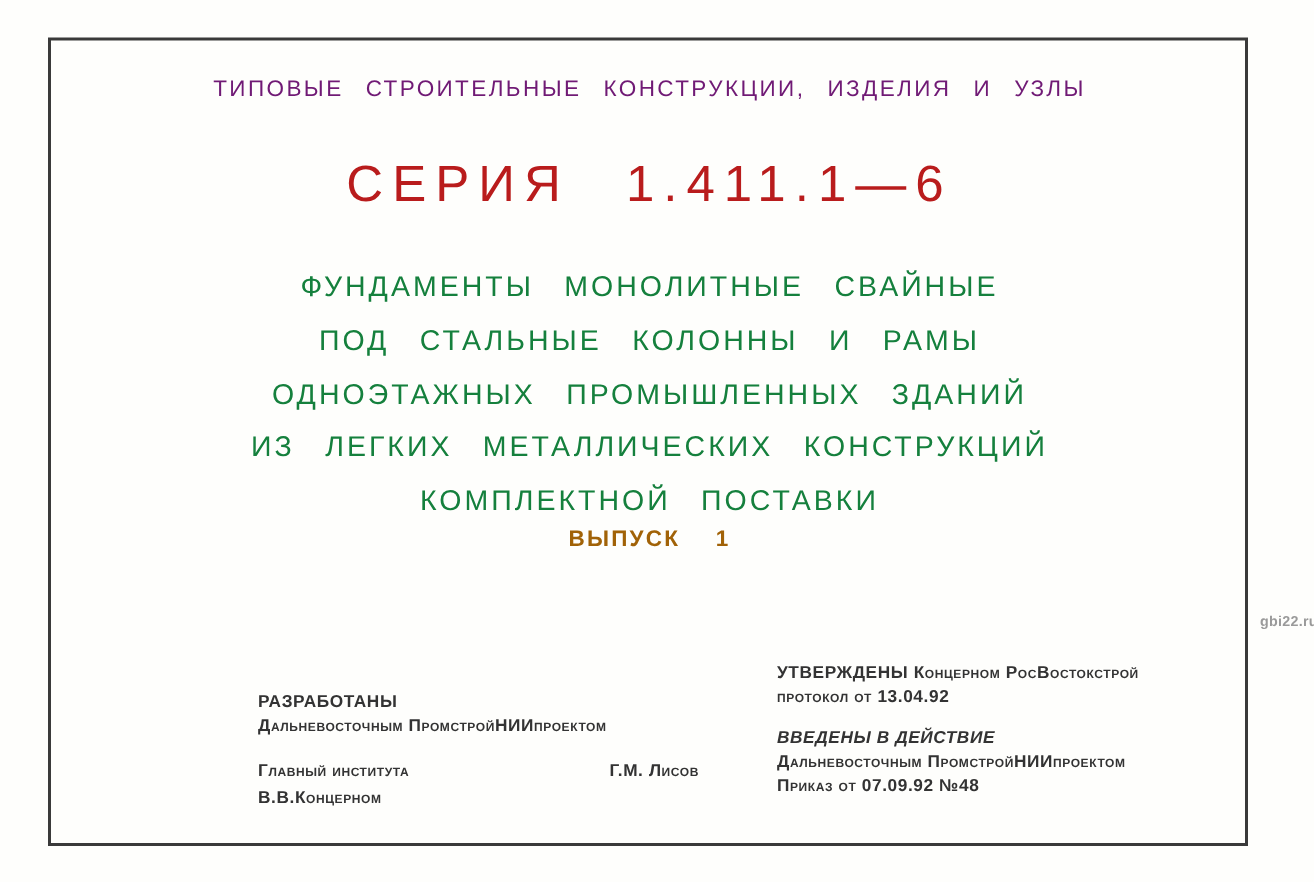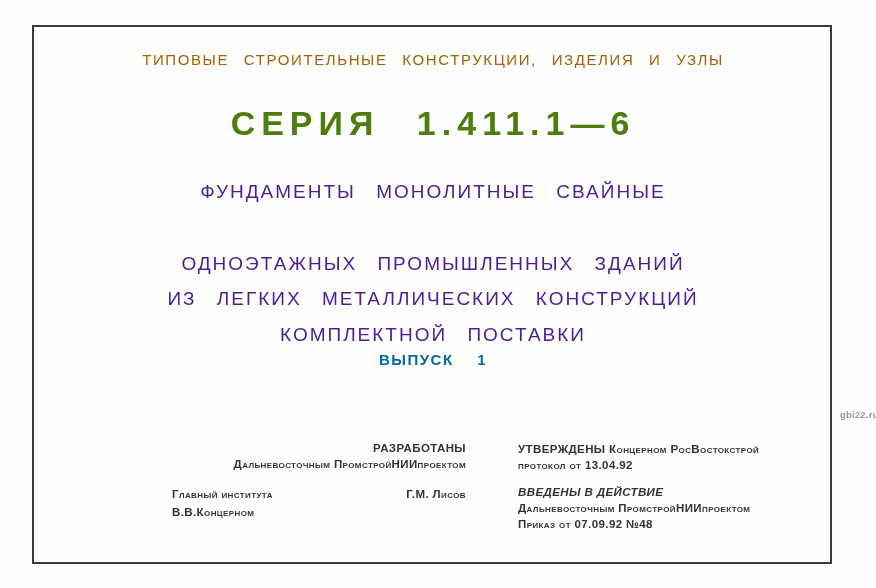--- a/index.html
+++ b/index.html
@@ -30,69 +30,68 @@
     left: 33px;
     width: 800px;
     text-align: center;
     white-space: nowrap;
   }
   .header-line {
     top: 51px;
     font-size: 15px;
     letter-spacing: 1.6px;
     word-spacing: 9px;
-    color: #a16207;
+    color: #701a75;
   }
   .series-title {
     top: 104px;
     font-size: 34px;
-    font-weight: bold;
+    font-weight: normal;
     letter-spacing: 6px;
     word-spacing: 22px;
-    color: #4d7c0f;
+    color: #b91c1c;
   }
   .main-line {
     font-size: 19px;
     letter-spacing: 2px;
     word-spacing: 13px;
-    color: #4c1d95;
+    color: #15803d;
   }
   .t0 { top: 181px; }
   .t1 { top: 217px; }
   .t2 { top: 253px; }
   .t3 { top: 288px; }
   .t4 { top: 324px; }
   .issue-line {
     top: 351px;
     font-size: 15px;
     letter-spacing: 1.5px;
     word-spacing: 18px;
     font-weight: bold;
-    color: #0369a1;
+    color: #a16207;
   }
   .subtitle-line {
     top: 382px;
     font-size: 19px;
     letter-spacing: 2px;
     word-spacing: 10px;
   }
   .bottom-col {
     position: absolute;
     font-size: 11.5px;
     font-weight: bold;
     font-variant: small-caps;
     letter-spacing: 0.4px;
     color: #333333;
     line-height: 16px;
   }
   .dev-col {
     left: 172px;
-    top: 440px;
+    top: 460px;
     width: 294px;
-    text-align: right;
   }
   .app-col {
     left: 518px;
     top: 441px;
     width: 300px;
   }
   .sig-block {
     margin-top: 13px;
     line-height: 18px;
   }
@@ -120,20 +119,21 @@
 <div class="page">
 
   <div class="frame"></div>
 
   <div class="centered-line header-line">ТИПОВЫЕ СТРОИТЕЛЬНЫЕ КОНСТРУКЦИИ, ИЗДЕЛИЯ И УЗЛЫ</div>
 
   <div class="centered-line series-title">СЕРИЯ 1.411.1—6</div>
 
   <div class="centered-line main-line t0">ФУНДАМЕНТЫ МОНОЛИТНЫЕ СВАЙНЫЕ</div>
 
+  <div class="centered-line main-line t1">ПОД СТАЛЬНЫЕ КОЛОННЫ И РАМЫ</div>
 
   <div class="centered-line main-line t3">ИЗ ЛЕГКИХ МЕТАЛЛИЧЕСКИХ КОНСТРУКЦИЙ</div>
 
   <div class="centered-line main-line t2">ОДНОЭТАЖНЫХ ПРОМЫШЛЕННЫХ ЗДАНИЙ</div>
 
   <div class="centered-line main-line t4">КОМПЛЕКТНОЙ ПОСТАВКИ</div>
 
   <div class="centered-line issue-line">ВЫПУСК 1</div>
 
 

